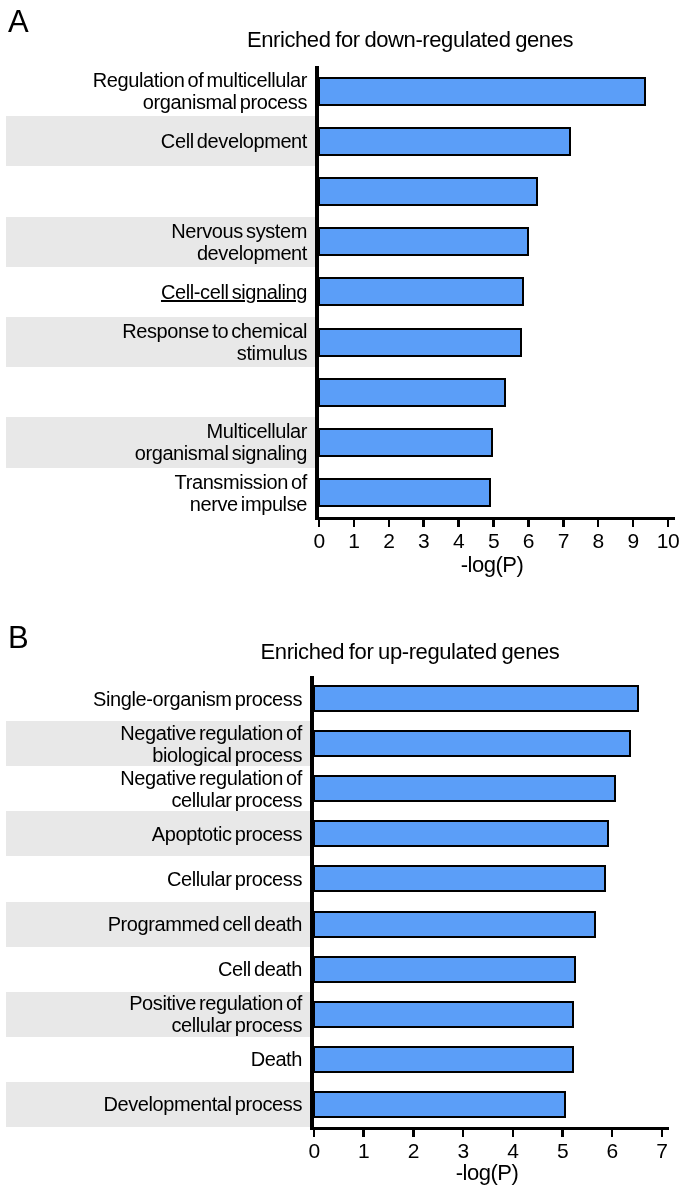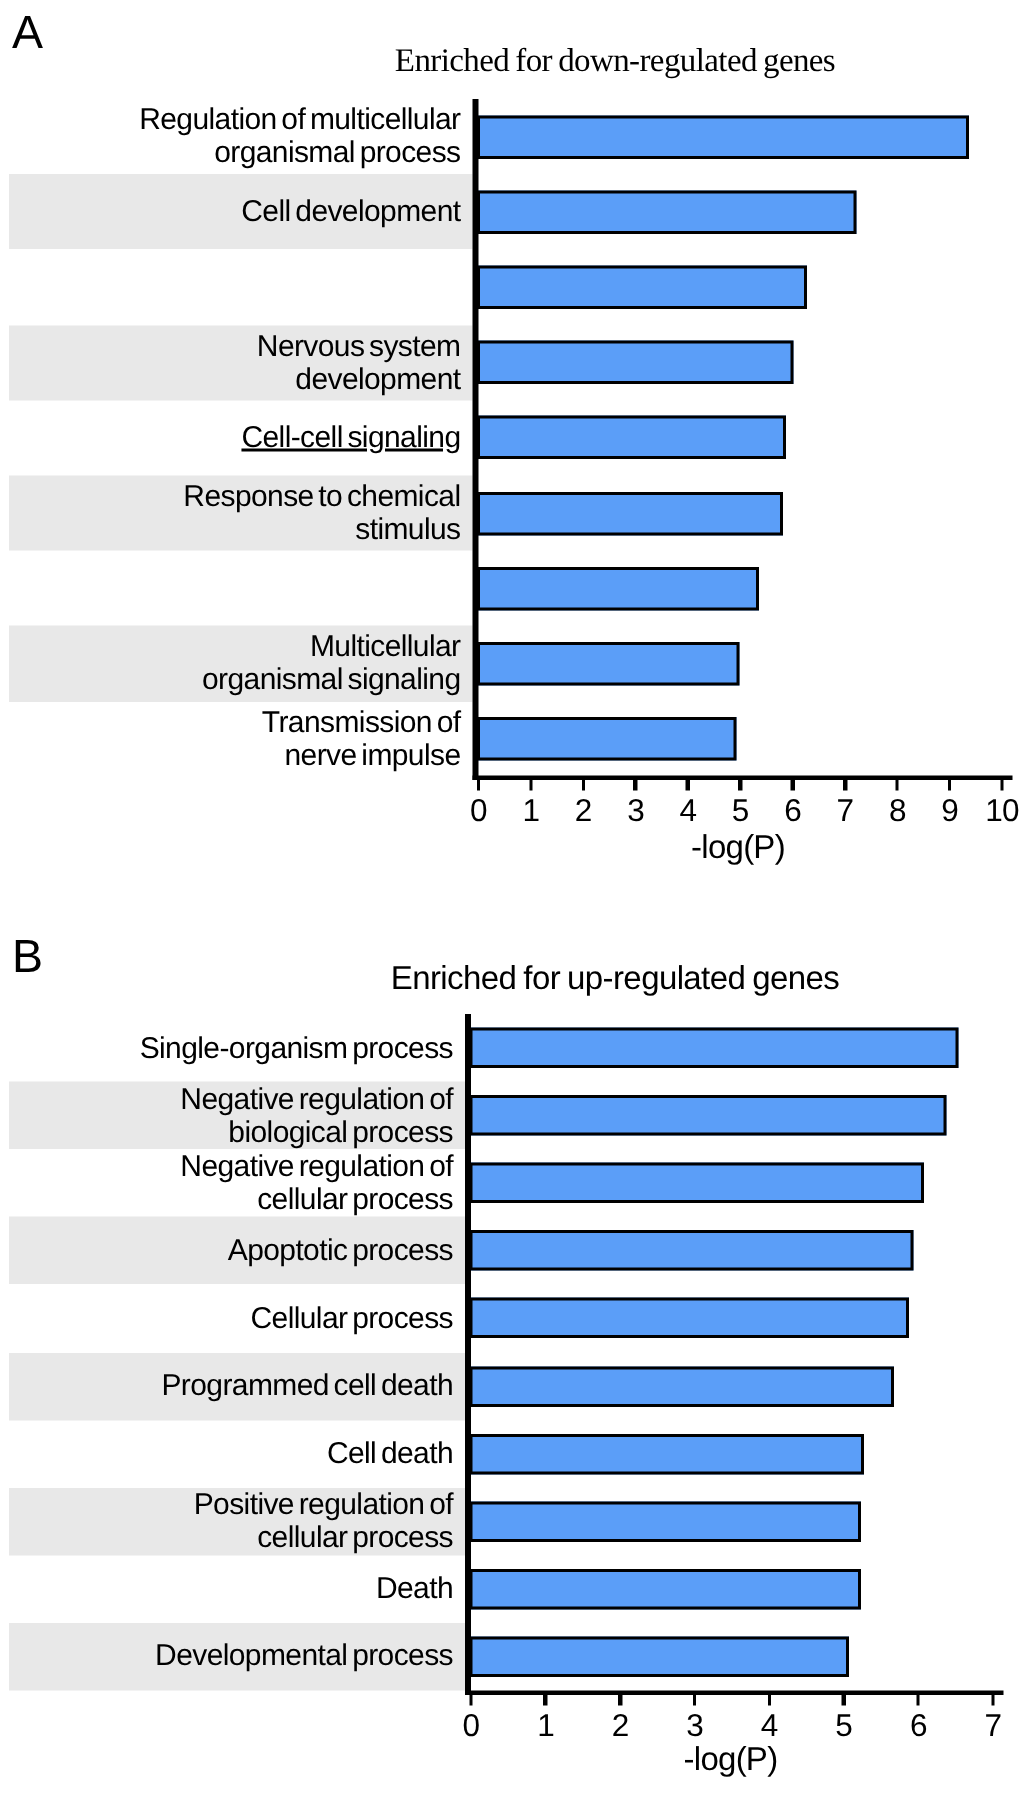--- a/index.html
+++ b/index.html
@@ -19,21 +19,21 @@
   }
   #panelA .panel-letter{top:6px;}
   #panelB .panel-letter{top:622px;}
   .chart-title{
     position:absolute;left:145px;width:530px;
     text-align:center;
     font-size:22px;font-weight:500;
     letter-spacing:-0.4px;word-spacing:-1px;
     line-height:1.1;
   }
-  #panelA .chart-title{top:28px;font-family:Liberation Serif, serif;}
+  #panelA .chart-title{top:28px;}
   #panelB .chart-title{top:640px;}
   .x-axis-title{
     position:absolute;width:140px;text-align:center;
     font-size:22px;font-weight:500;letter-spacing:-0.5px;
   }
   #panelA .x-axis-title{left:422px;top:552px;}
   #panelB .x-axis-title{left:417px;top:1160px;}
   .row{position:absolute;left:0;width:685px;}
   .row-stripe{position:absolute;top:0;bottom:0;background:#e8e8e8;}
   .category-label{

